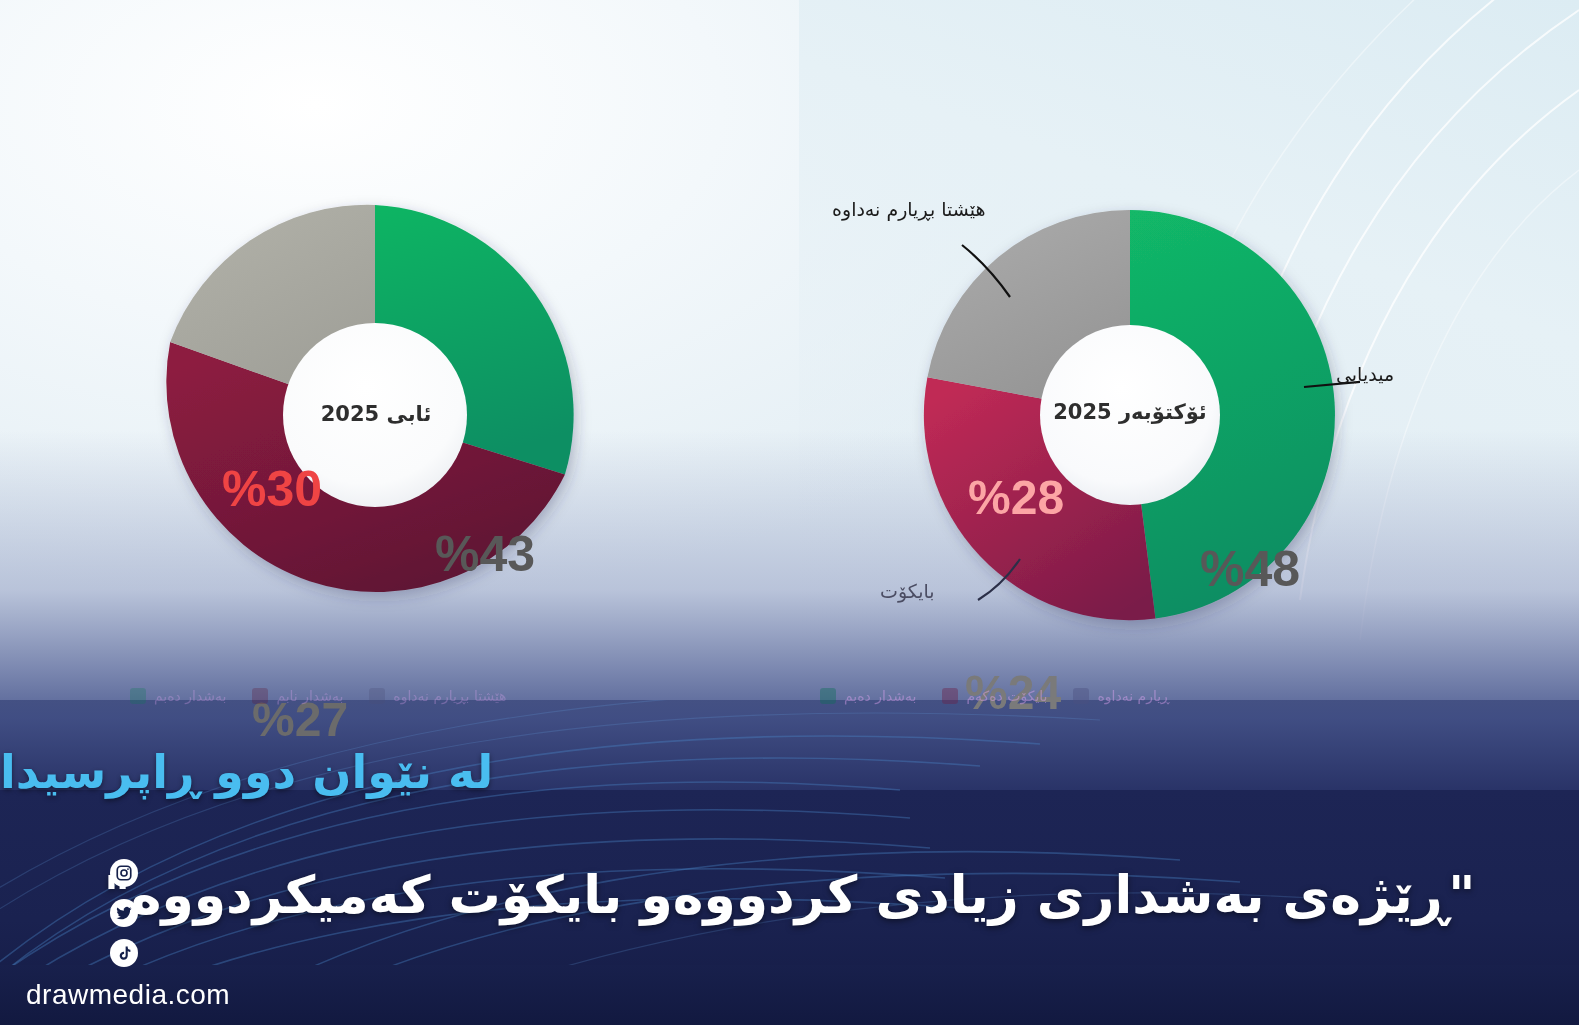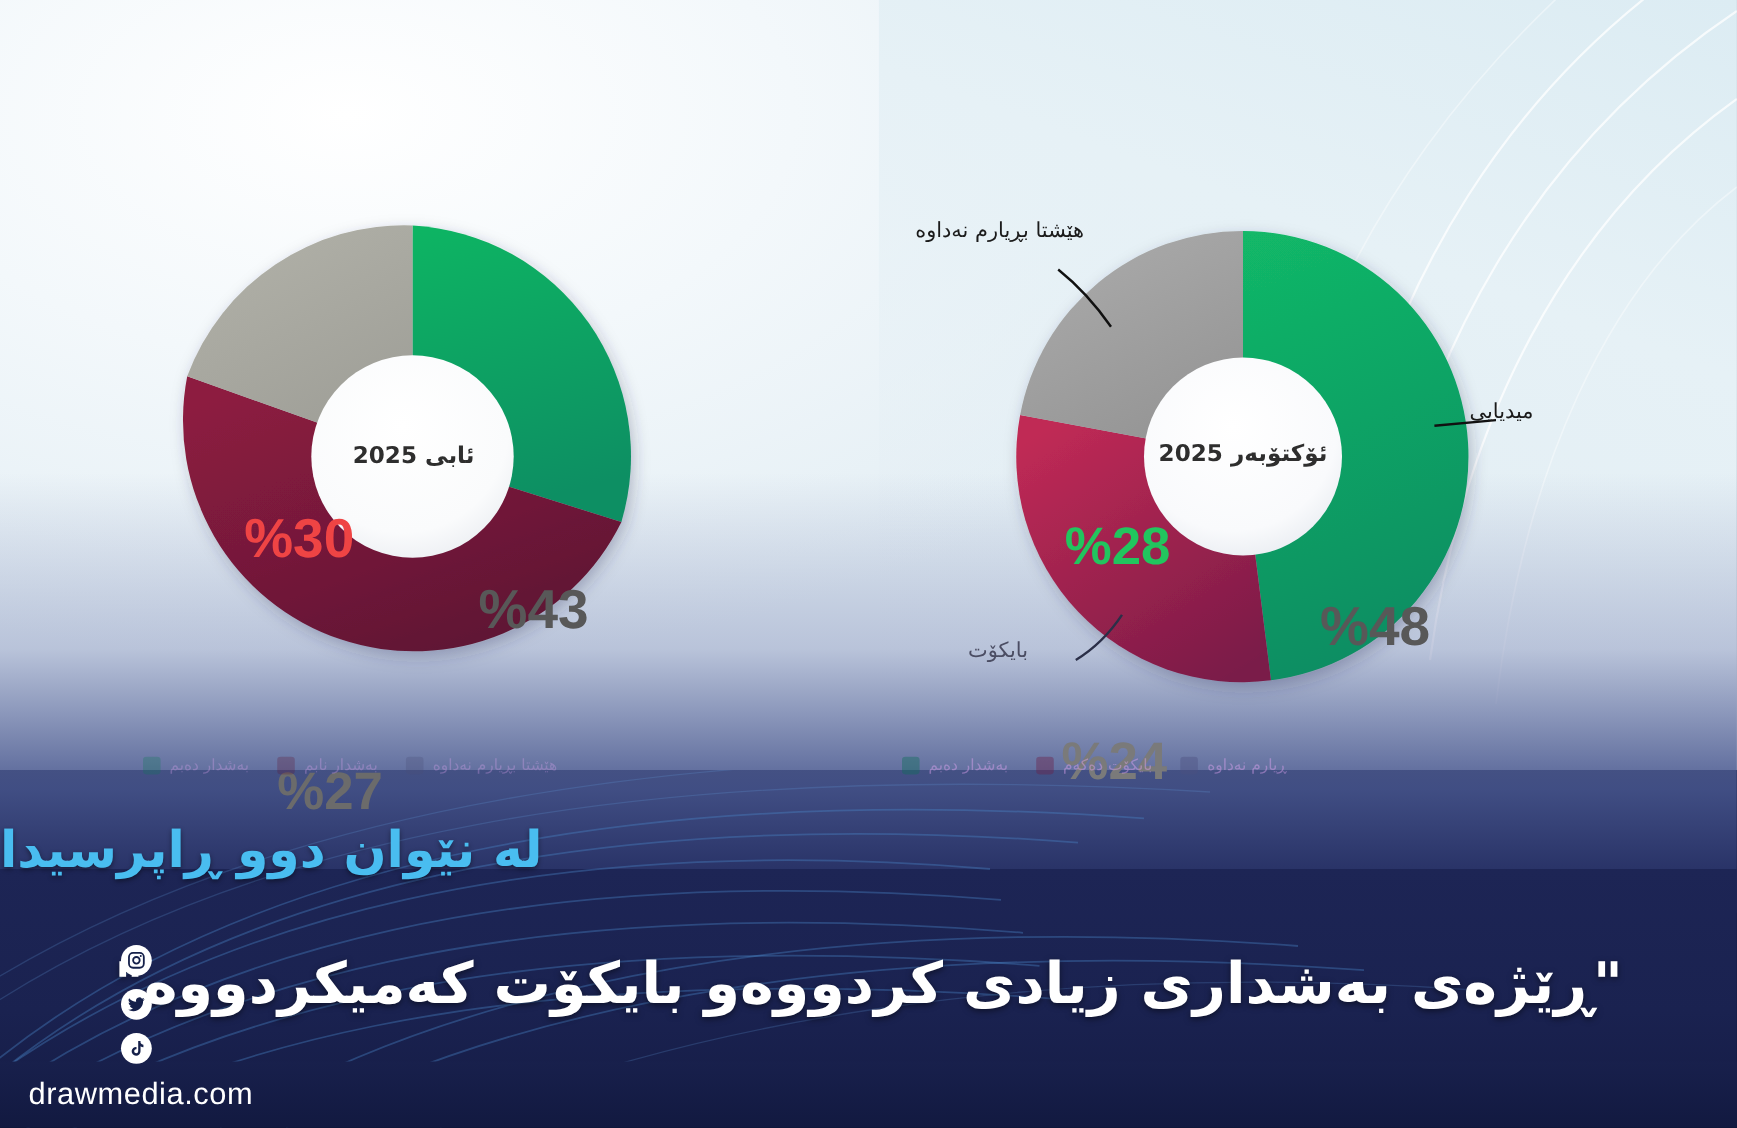--- a/index.html
+++ b/index.html
@@ -279,21 +279,21 @@
       </g>
       <g fill="none" stroke="#2b2f48" stroke-width="2.2">
         <path d="M78,415 C96,404 108,392 120,374"></path>
       </g>
       <g fill="none" stroke="#111111" stroke-width="2.2">
         <path d="M404,202 L470,196"></path>
       </g>
     </svg>
 
     <div class="pct" style="left:300px; top:355px; font-size:50px;">%48</div>
-    <div class="pct" style="left:68px; top:285px; font-size:48px; color:#22c55e;">%28</div>
+    <div class="pct" style="left:68px; top:285px; font-size:48px; color:#fca5a5;">%28</div>
     <div class="pct" style="left:65px; top:480px; font-size:48px; color:#7a7a7a;">%24</div>
 
     <div class="center-label" style="left:140px; top:215px; width:180px; text-align:center;">ئۆکتۆبەر 2025</div>
   </div>
 
   <div class="callout" style="left:832px; top:198px;">هێشتا بڕیارم نەداوە</div>
   <div class="callout" style="left:1336px; top:363px;">میدیایی</div>
   <div class="callout muted" style="left:880px; top:580px;">بایکۆت</div>
 
   <div class="legend" id="legend-left">

